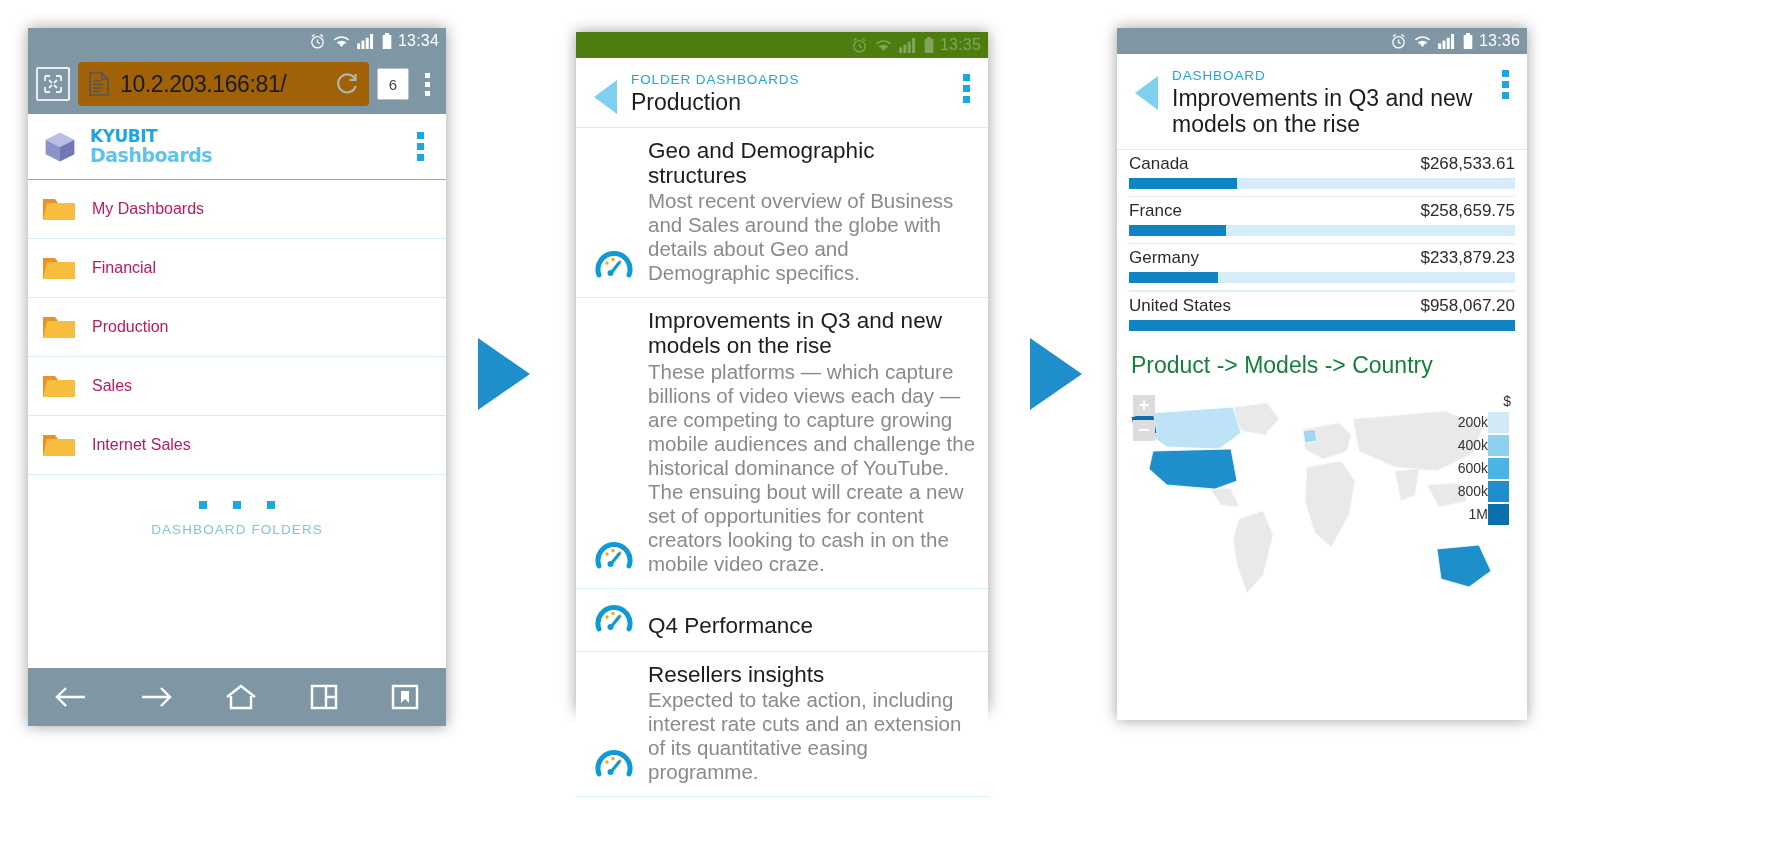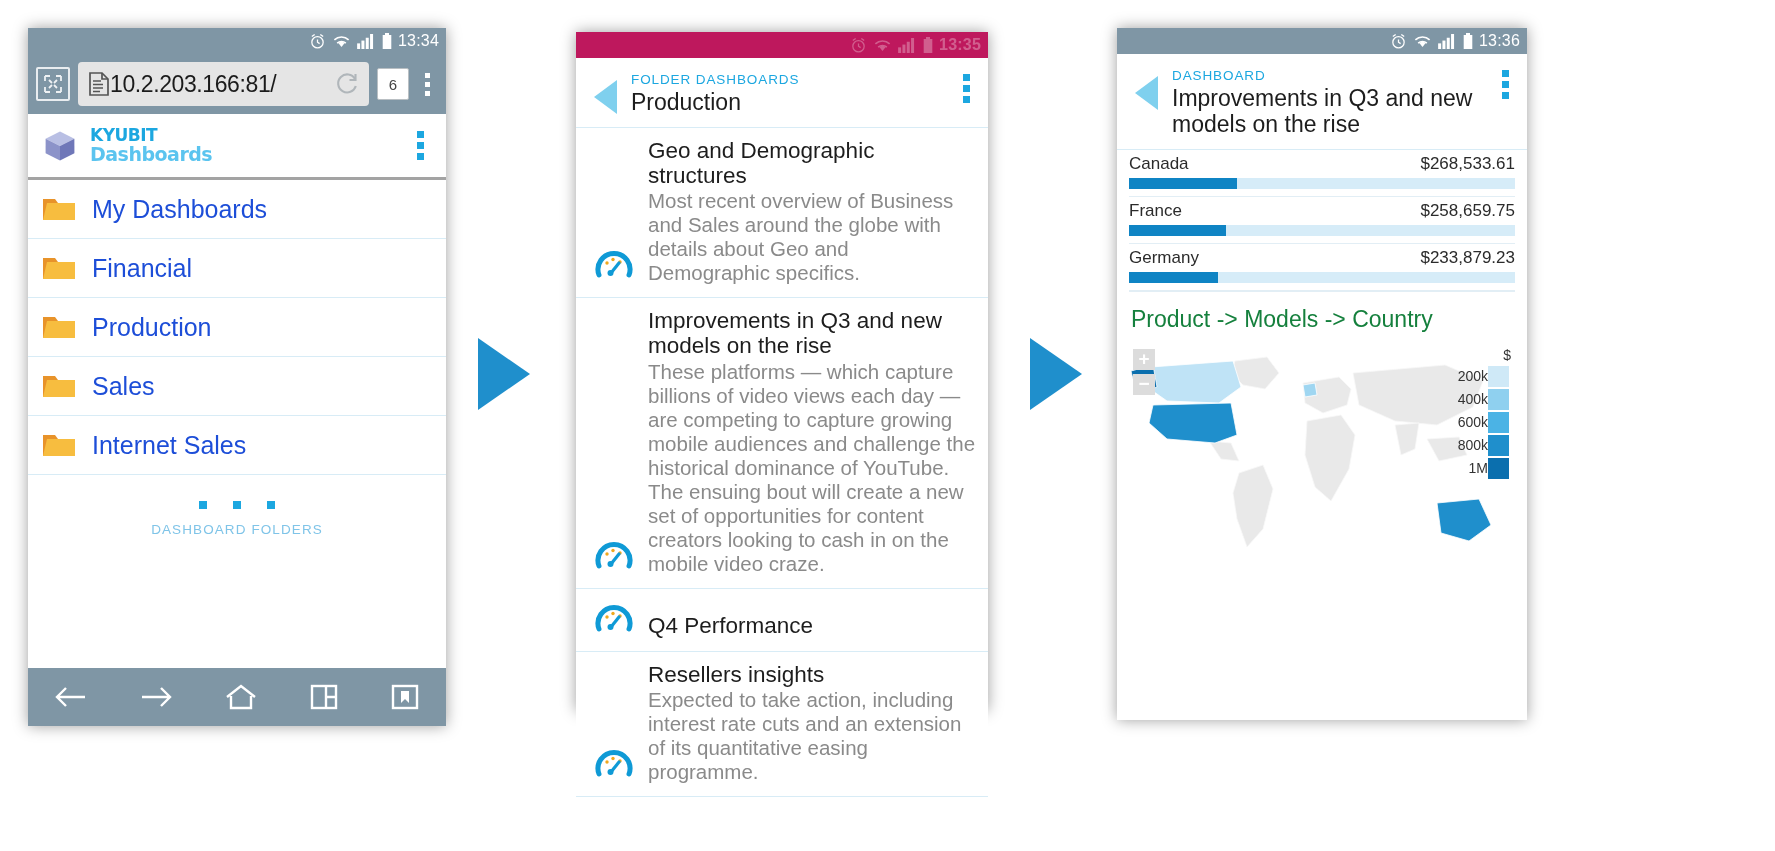--- a/index.html
+++ b/index.html
@@ -11,61 +11,61 @@
   
   .phone { position:absolute; background:#ffffff;
            box-shadow: 0 0 14px rgba(0,0,0,.38); }
   #phone1 { left:28px;   top:28px;  width:418px; height:698px; }
   #phone2 { left:576px;  top:32px;  width:412px; height:679px; }
   #phone3 { left:1117px; top:28px;  width:410px; height:692px; }
 
   
   .statusbar { height:26px; background:#7f96a5; position:relative;
                color:#ffffff; }
-  .statusbar.faded { background:#be185d;font-weight:bold; }
+  .statusbar.faded { background:#4d7c0f; }
   .sb-icons { position:absolute; right:7px; top:0; height:26px;
               display:flex; align-items:center; gap:6px; }
   .sb-time { font-size:16px; color:#fff; letter-spacing:.2px; }
   .sb-ico { display:block; }
   .faded .sb-icons { opacity:.30; }
 
   
   .chrome { height:60px; background:#7f96a5; display:flex;
             align-items:center; padding:0 8px; gap:8px; }
   .chr-btn { width:34px; height:34px; border:2px solid #e9edf0; border-radius:2px;
              display:flex; align-items:center; justify-content:center;
              background:transparent; }
-  .urlbar { flex:1; height:44px; background:#e5e5e5; border-radius:4px;
-            display:flex; align-items:center; padding:0 10px; }
+  .urlbar { flex:1; height:44px; background:#a16207; border-radius:4px;
+            display:flex; align-items:center; padding:0 10px; gap:10px; }
   .url-text { flex:1; font-size:23px; color:#1b1b1b; letter-spacing:-.4px;
               white-space:nowrap; overflow:hidden; }
   .tabcount { width:32px; height:32px; background:#ffffff; border:1px solid #b9bfc3;
               border-radius:2px; display:flex; align-items:center;
               justify-content:center; font-size:15px; color:#444; }
   .kebab { display:flex; flex-direction:column; gap:4px; align-items:center;
            padding:2px 8px; }
   .kebab i { width:5px; height:5px; background:#ffffff; display:block; }
   .kebab.blue i { width:7px; height:7px; background:#1ca7e0; }
 
   
   .apphdr { height:66px; display:flex; align-items:center; padding:0 14px;
-            border-bottom:3px solid #a3a3a3; background:#fff; }
+            border-bottom:1px solid #a3a3a3; background:#fff; }
   .logo-cube { width:36px; height:36px; margin-right:12px; flex:none; }
   .brand { line-height:1.0; }
   .brand .b1 { font-size:17px; font-weight:bold; color:#1ca7e0;
                font-family:"DejaVu Sans", sans-serif; letter-spacing:-.5px; }
   .brand .b2 { font-size:19px; font-weight:bold; color:#5bc4ef;
                font-family:"DejaVu Sans", sans-serif; letter-spacing:-.5px;
                margin-top:1px; }
 
   
   .folder-row { height:59px; display:flex; align-items:center; padding:0 14px;
                 border-bottom:1px solid #d8ecf6; background:#fff; }
   .folder-ico { width:34px; height:26px; margin-right:16px; flex:none; }
-  .folder-lbl { font-size:25px; color:#1d4ed8; }
+  .folder-lbl { font-size:16px; color:#be185d; }
 
   .dots-pager { display:flex; justify-content:center; gap:26px; margin-top:26px; }
   .dots-pager i { width:8px; height:8px; background:#1ca7e0; display:block; }
   .pager-cap { text-align:center; font-size:13.5px; color:#7fc4e8;
                letter-spacing:1.1px; margin-top:13px; }
 
   
   .navbar { position:absolute; left:0; bottom:0; width:100%; height:58px;
             background:#7f96a5; display:flex; align-items:center;
             justify-content:space-around; }
@@ -435,20 +435,29 @@
           <div class="barrow-top">
             <span class="bar-name">Germany</span>
             <span class="bar-val">$233,879.23</span>
           </div>
           <div class="bar-track" style="background: rgb(214, 236, 248);">
             <div class="bar-fill" style="background: rgb(15, 132, 196); width: 23%;"></div>
           </div>
         </div>
         <div class="bar-sep"></div>
         <div class="bar-sep"></div>
+        <div class="barrow">
+          <div class="barrow-top">
+            <span class="bar-name">United States</span>
+            <span class="bar-val">$958,067.20</span>
+          </div>
+          <div class="bar-track" style="background: rgb(214, 236, 248);">
+            <div class="bar-fill" style="background: rgb(15, 132, 196); width: 100%;"></div>
+          </div>
+        </div>
       </div>
 
     <div class="drill">Product -&gt; Models -&gt; Country</div>
 
     <div class="mapwrap">
       <div class="zoombtns">
         <div>+</div>
         <div>−</div>
       </div>
       <div class="legend">

